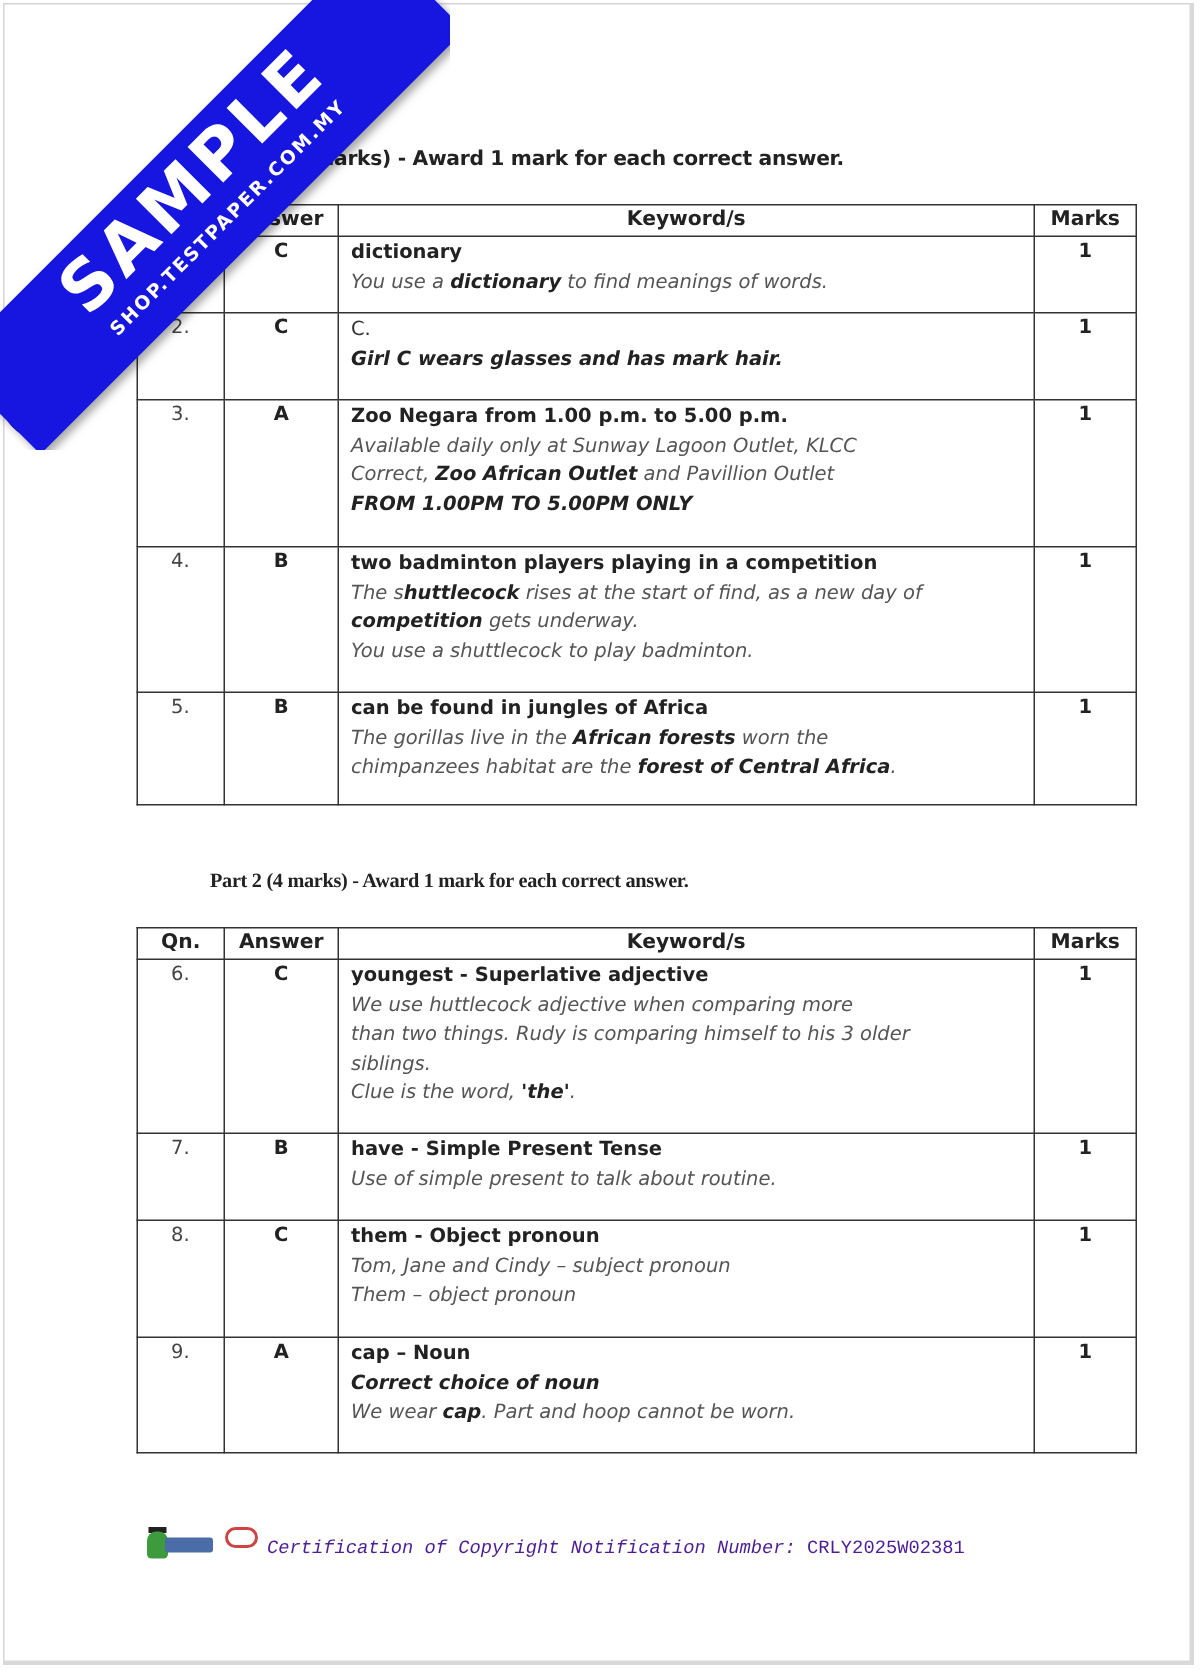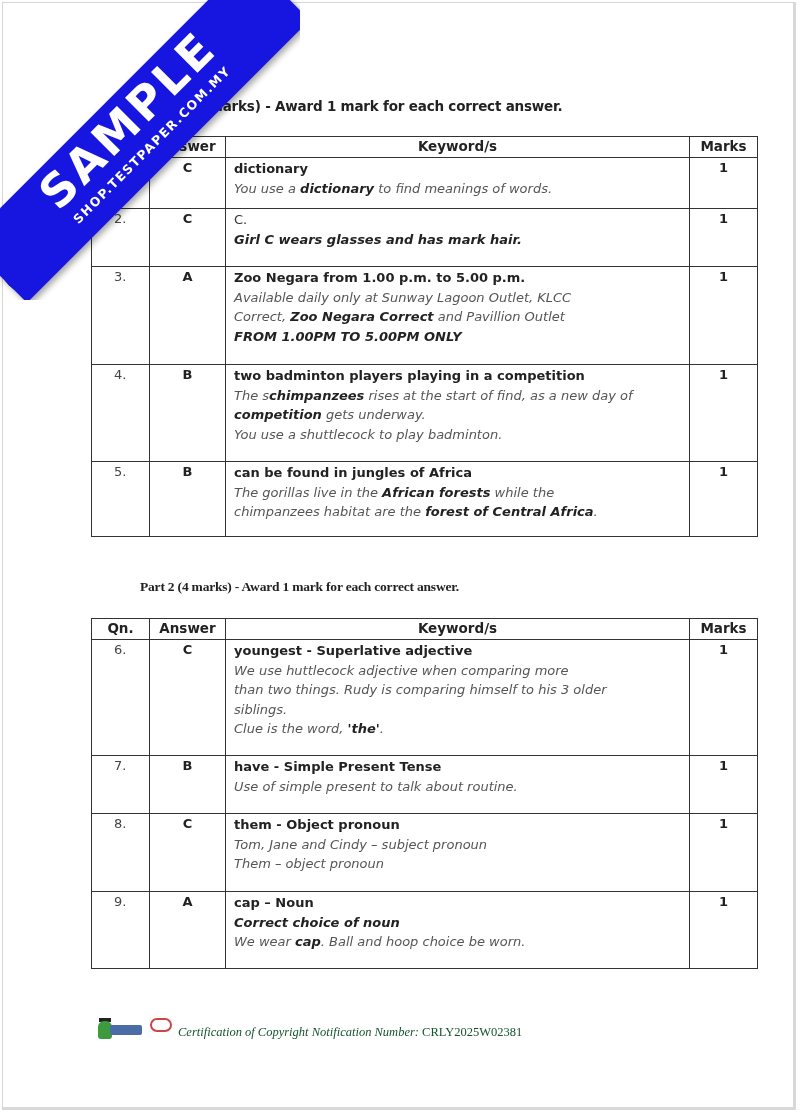--- a/index.html
+++ b/index.html
@@ -17,21 +17,21 @@
   table.ans td.mk { width:65px; text-align:center; font-weight:bold; padding-top:2px; }
   .kw .head { font-weight:bold; color:#222; display:block; }
   .kw b { color:#222; }
   .line { display:block;font-style:italic; }
   .footer { position:absolute; left:96px; top:1018px; display:flex; align-items:center; gap:6px; }
   .logo1 { width:48px; height:22px; position:relative; }
   .logo1 .fig { position:absolute; left:2px; top:3px; width:14px; height:18px; background:#3d9a3d; border-radius:6px 6px 3px 3px; }
   .logo1 .cap { position:absolute; left:3px; top:0; width:12px; height:4px; background:#222; }
   .logo1 .txt { position:absolute; left:14px; top:7px; width:32px; height:10px; background:#4a6da8; border-radius:2px; }
   .logo2 { width:22px; height:14px; border:2px solid #c44; border-radius:7px; box-sizing:border-box; margin-top:-8px; }
-  .copyright { font-family:Liberation Serif, serif; font-style:italic; font-size:12.5px; color:#14532d; margin-top:6px; }
+  .copyright { font-family:Liberation Mono, monospace; font-style:italic; font-size:12.5px; color:#4c1d95; margin-top:6px; }
   .copyright .num { font-style:normal; }
   
   .ribbon-wrap { position:absolute; left:0; top:0; width:300px; height:300px; overflow:hidden; pointer-events:none; }
   .ribbon-fold1 { position:absolute; left:208px; top:0; width:90px; height:28px; background:#0c0c8a;
                   border-radius:0 40px 0 0; }
   .ribbon-fold2 { position:absolute; left:0; top:214px; width:30px; height:80px; background:#0c0c8a;
                   border-radius:0 0 0 40px; }
   .ribbon { position:absolute; left:-62px; top:88px; width:400px; height:86px; background:#1616e0;
             transform:rotate(-45deg); transform-origin:center; box-shadow:0 4px 6px rgba(0,0,0,0.35);
             text-align:center; color:#fff; pointer-events:auto; }
@@ -72,42 +72,42 @@
         <span class="line"><b>Girl C wears glasses and has mark hair.</b></span>
       </td>
       <td class="mk">1</td>
     </tr>
     <tr style="height:98px;">
       <td class="qn">3.</td>
       <td class="an">A</td>
       <td class="kw">
         <span class="head">Zoo Negara from 1.00 p.m. to 5.00 p.m.</span>
         <span class="line">Available daily only at Sunway Lagoon Outlet, KLCC</span>
-        <span class="line"><span>Correct, </span><b>Zoo Negara Correct</b><span> and Pavillion Outlet</span></span>
+        <span class="line"><span>Correct, </span><b>Zoo African Outlet</b><span> and Pavillion Outlet</span></span>
         <span class="line"><b>FROM 1.00PM TO 5.00PM ONLY</b></span>
       </td>
       <td class="mk">1</td>
     </tr>
     <tr style="height:97px;">
       <td class="qn">4.</td>
       <td class="an">B</td>
       <td class="kw">
         <span class="head">two badminton players playing in a competition</span>
-        <span class="line"><span>The s</span><b>chimpanzees</b><span> rises at the start of find, as a new day of</span></span>
+        <span class="line"><span>The s</span><b>huttlecock</b><span> rises at the start of find, as a new day of</span></span>
         <span class="line"><b>competition</b><span> gets underway.</span></span>
         <span class="line">You use a shuttlecock to play badminton.</span>
       </td>
       <td class="mk">1</td>
     </tr>
     <tr style="height:75px;">
       <td class="qn">5.</td>
       <td class="an">B</td>
       <td class="kw">
         <span class="head">can be found in jungles of Africa</span>
-        <span class="line"><span>The gorillas live in the </span><b>African forests</b><span> while the</span></span>
+        <span class="line"><span>The gorillas live in the </span><b>African forests</b><span> worn the</span></span>
         <span class="line"><span>chimpanzees habitat are the </span><b>forest of Central Africa</b><span>.</span></span>
       </td>
       <td class="mk">1</td>
     </tr>
   </tbody>
 </table>
 
 <div class="part-title" style="left:140px; top:579px;font-family:Liberation Serif, serif;">Part 2 (4 marks) - Award 1 mark for each correct answer.</div>
 
 <table class="ans" style="top:618px;">
@@ -150,21 +150,21 @@
         <span class="line">Them – object pronoun</span>
       </td>
       <td class="mk">1</td>
     </tr>
     <tr style="height:77px;">
       <td class="qn">9.</td>
       <td class="an">A</td>
       <td class="kw">
         <span class="head">cap – Noun</span>
         <span class="line"><b>Correct choice of noun</b></span>
-        <span class="line"><span>We wear </span><b>cap</b><span>. Ball and hoop choice be worn.</span></span>
+        <span class="line"><span>We wear </span><b>cap</b><span>. Part and hoop cannot be worn.</span></span>
       </td>
       <td class="mk">1</td>
     </tr>
   </tbody>
 </table>
 
 <div class="footer">
   <div class="logo1">
     <div class="cap"></div>
       <div class="fig"></div>

